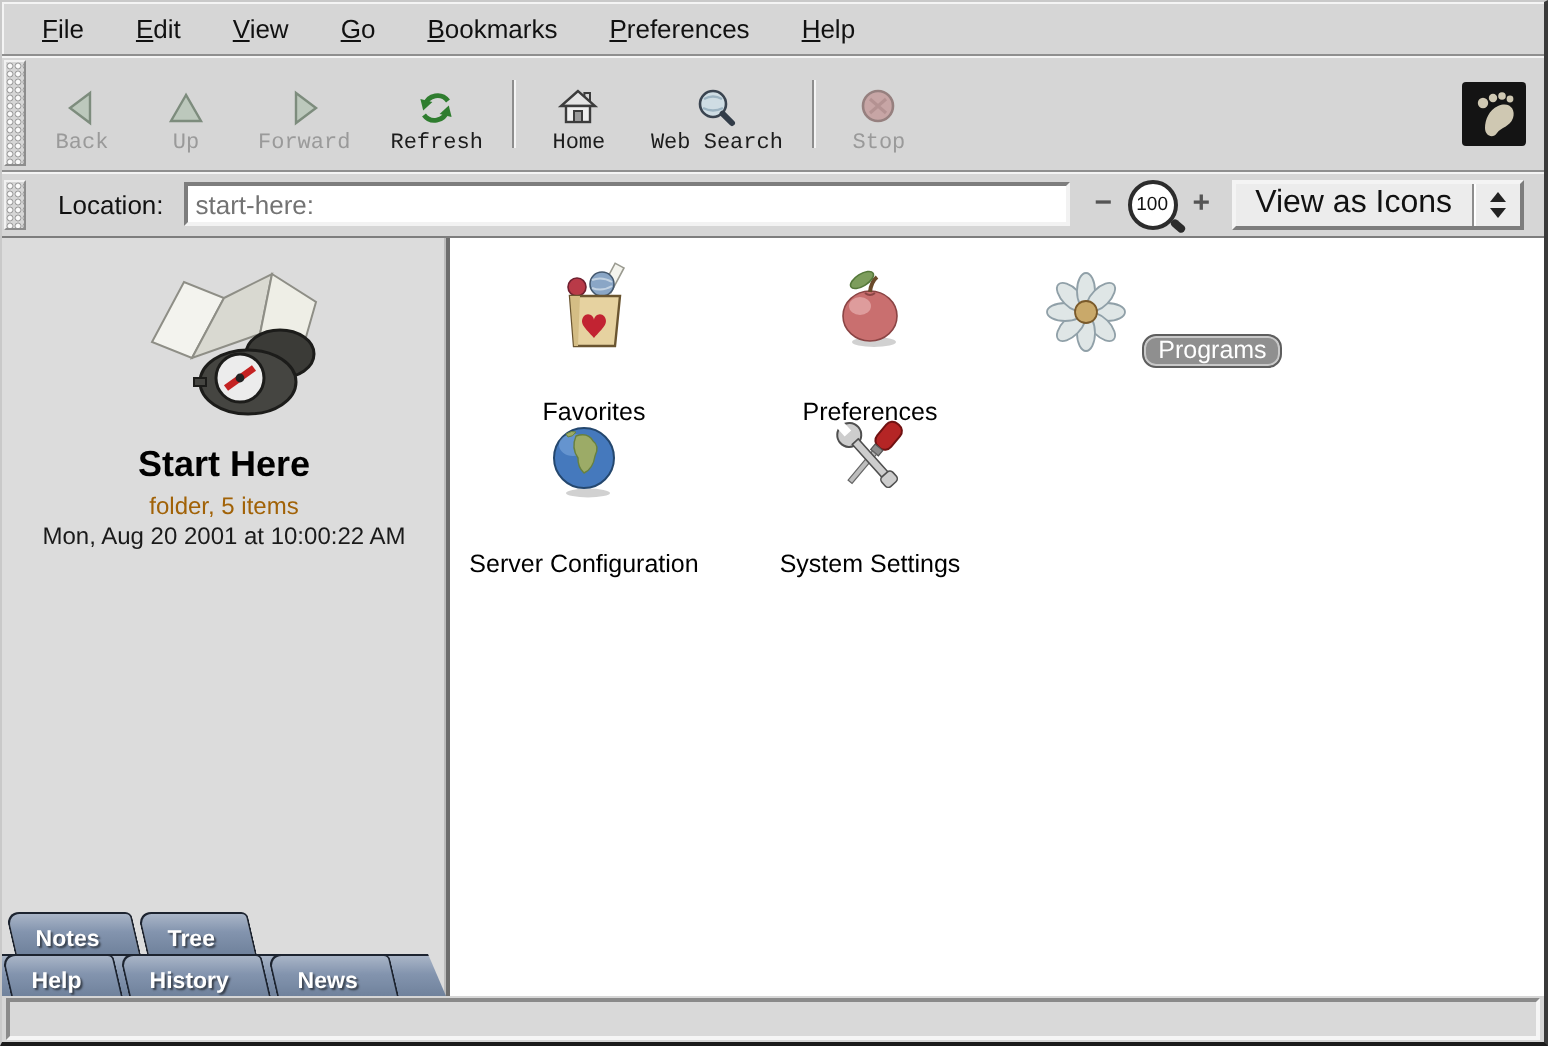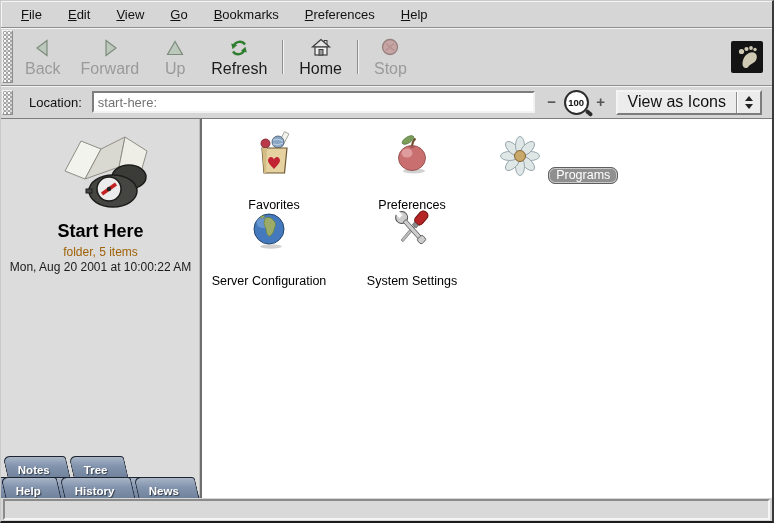--- a/index.html
+++ b/index.html
@@ -31,21 +31,21 @@
     border: 1px solid #9b9b9b; border-color: #f2f2f2 #8d8d8d #8d8d8d #f2f2f2;
     background-color: #d6d6d6;
     background-image: radial-gradient(circle at 2px 2px, #fafafa 0.9px, #969696 1.5px, rgba(0,0,0,0) 1.9px);
     background-size: 4px 4px;
   }
   .tb-btn {
     display: flex; flex-direction: column; align-items: center; justify-content: flex-end;
     padding: 5px 9px 6px 9px; min-width: 52px; border: 1px solid transparent; cursor: default;
   }
   .tb-btn .tb-icon { height: 24px; display: flex; align-items: center; }
-  .tb-btn .tb-label { font-size: 16px; color: #1c1c1c; margin-top: 0; white-space: nowrap; }
+  .tb-btn .tb-label { font-size: 11px; color: #1c1c1c; margin-top: 0; white-space: nowrap; font-family: Liberation Mono, monospace; }
   .tb-btn.disabled .tb-label { color: #9a9a9a; }
   .tb-sep {
     width: 2px; height: 34px; align-self: center; margin: 0 5px;
     border-left: 1px solid #8d8d8d; border-right: 1px solid #f4f4f4;
   }
   .throbber {
     margin-left: auto; margin-right: 9px; align-self: center;
     width: 32px; height: 32px; flex: none;
   }
   
@@ -63,40 +63,40 @@
   }
   .zoom-ctl { display: flex; align-items: center; margin: 0 8px 0 10px; gap: 5px; }
   .zoom-btn {
     width: 14px; height: 14px; display: flex; align-items: center; justify-content: center;
     font-size: 15px; font-weight: bold; color: #555; cursor: default; line-height: 10px;
   }
   .zoom-lens {
     width: 25px; height: 25px; border-radius: 50%; position: relative;
     border: 2px solid #2c2c2c; background: #fff;
     display: flex; align-items: center; justify-content: center;
-    font-size: 9.5px; color: #111; font-weight: bold;
+    font-size: 9.5px; color: #111;
   }
   .zoom-lens::after {
     content: ""; position: absolute; width: 8px; height: 4px;
     background: #2c2c2c; right: -6px; bottom: -2px; transform: rotate(40deg); border-radius: 2px;
   }
   .view-select {
     margin-right: 10px; height: 25px; display: flex; align-items: center;
     border: 2px solid; border-color: #f4f4f4 #7d7d7d #7d7d7d #f4f4f4;
     background: #ececec; padding: 0 4px 0 10px; cursor: default; min-width: 115px;
   }
   .view-select .vs-label { font-size: 16px; color: #111; margin-right: 10px; white-space: nowrap; }
   .vs-sep { width: 2px; align-self: stretch; border-left: 1px solid #8d8d8d; border-right: 1px solid #fff; margin-right: 4px; }
   .vs-arrows { display: flex; flex-direction: column; gap: 3px; padding: 0 3px; }
   .vs-arrows .up { width: 0; height: 0; border-left: 4px solid transparent; border-right: 4px solid transparent; border-bottom: 5px solid #222; }
   .vs-arrows .dn { width: 0; height: 0; border-left: 4px solid transparent; border-right: 4px solid transparent; border-top: 5px solid #222; }
   
   .content { flex: 1; display: flex; min-height: 0; }
   .sidebar {
-    width: 201px; flex: none; background: #dcdcdc;
+    width: 224px; flex: none; background: #dcdcdc;
     border-right: 2px solid #6e6e6e; box-shadow: inset -1px 0 0 #bdbdbd;
     display: flex; flex-direction: column;
   }
   .side-info { flex: 1; text-align: center; padding-top: 10px; }
   .side-title { font-size: 18px; font-weight: bold; color: #000; margin-top: 4px; }
   .side-sub { font-size: 12px; color: #a16207; margin-top: 3px; }
   .side-date { font-size: 12px; color: #1a1a1a; margin-top: 1px; white-space: nowrap; }
   
   .tab-rows { flex: none; overflow: hidden; }
   .tab-row { position: relative; height: 21px; display: flex; align-items: flex-end; }
@@ -161,33 +161,33 @@
         <svg width="22" height="22" viewBox="0 0 22 22">
             <polygon points="15,3.5 5,11 15,18.5" fill="#bcc8bc" stroke="#7d8c7d" stroke-width="1.2"></polygon>
           </svg>
       </span>
       <span class="tb-label">Back</span>
     </div>
 
     <div class="tb-btn disabled">
       <span class="tb-icon">
         <svg width="22" height="22" viewBox="0 0 22 22">
+            <polygon points="11,4.5 3.5,17.5 18.5,17.5" fill="#bcc8bc" stroke="#7d8c7d" stroke-width="1.2"></polygon>
+          </svg>
+      </span>
+      <span class="tb-label">Up</span>
+    </div>
+
+    <div class="tb-btn disabled">
+      <span class="tb-icon">
+        <svg width="22" height="22" viewBox="0 0 22 22">
             <polygon points="7,3.5 17,11 7,18.5" fill="#bcc8bc" stroke="#7d8c7d" stroke-width="1.2"></polygon>
           </svg>
       </span>
       <span class="tb-label">Forward</span>
-    </div>
-
-    <div class="tb-btn disabled">
-      <span class="tb-icon">
-        <svg width="22" height="22" viewBox="0 0 22 22">
-            <polygon points="11,4.5 3.5,17.5 18.5,17.5" fill="#bcc8bc" stroke="#7d8c7d" stroke-width="1.2"></polygon>
-          </svg>
-      </span>
-      <span class="tb-label">Up</span>
     </div>
 
     <div class="tb-btn">
       <span class="tb-icon">
         <svg width="22" height="22" viewBox="0 0 22 22">
           <path d="M17,7.5 A6.5,6.5 0 0 0 5.5,9.5" fill="none" stroke="#2f7d2f" stroke-width="2.4"></path>
           <polygon points="3.2,6.5 9.2,8 4.6,12.3" fill="#2f7d2f"></polygon>
           <path d="M5,14.5 A6.5,6.5 0 0 0 16.5,12.5" fill="none" stroke="#2f7d2f" stroke-width="2.4"></path>
           <polygon points="18.8,15.5 12.8,14 17.4,9.7" fill="#2f7d2f"></polygon>
         </svg>
@@ -202,20 +202,30 @@
         <svg width="22" height="22" viewBox="0 0 22 22">
           <rect x="14.2" y="3.5" width="2.8" height="5" fill="#d6d6d6" stroke="#3c3c3c" stroke-width="1"></rect>
           <polygon points="11,2.5 2.5,10 19.5,10" fill="#e4e4e4" stroke="#3c3c3c" stroke-width="1.2"></polygon>
           <rect x="5" y="10" width="12" height="8" fill="#efefef" stroke="#3c3c3c" stroke-width="1.2"></rect>
           <rect x="9" y="12.5" width="4" height="5.5" fill="#9a9a9a" stroke="#3c3c3c" stroke-width="1"></rect>
         </svg>
       </span>
       <span class="tb-label">Home</span>
     </div>
 
+    <div class="tb-btn">
+      <span class="tb-icon">
+        <svg width="22" height="22" viewBox="0 0 22 22">
+          <circle cx="9.5" cy="9" r="6.5" fill="#cfdde4" stroke="#3a4450" stroke-width="1.3"></circle>
+          <path d="M5,6.5 Q9.5,4 14,6.5 M4.5,11 Q9.5,13.5 14.5,11" fill="none" stroke="#9db4c2" stroke-width="1.2"></path>
+          <line x1="14.3" y1="13.8" x2="19" y2="18.5" stroke="#323c48" stroke-width="3" stroke-linecap="round"></line>
+        </svg>
+      </span>
+      <span class="tb-label">Web Search</span>
+    </div>
 
     <div class="tb-sep"></div>
 
     <div class="tb-btn disabled">
       <span class="tb-icon">
         <svg width="22" height="22" viewBox="0 0 22 22">
           <circle cx="11" cy="10" r="7.5" fill="#c7a5a5" stroke="#96807f" stroke-width="1.3"></circle>
           <path d="M7,6.5 L15,13.5 M15,6.5 L7,13.5" stroke="#b49292" stroke-width="1.6"></path>
         </svg>
       </span>

